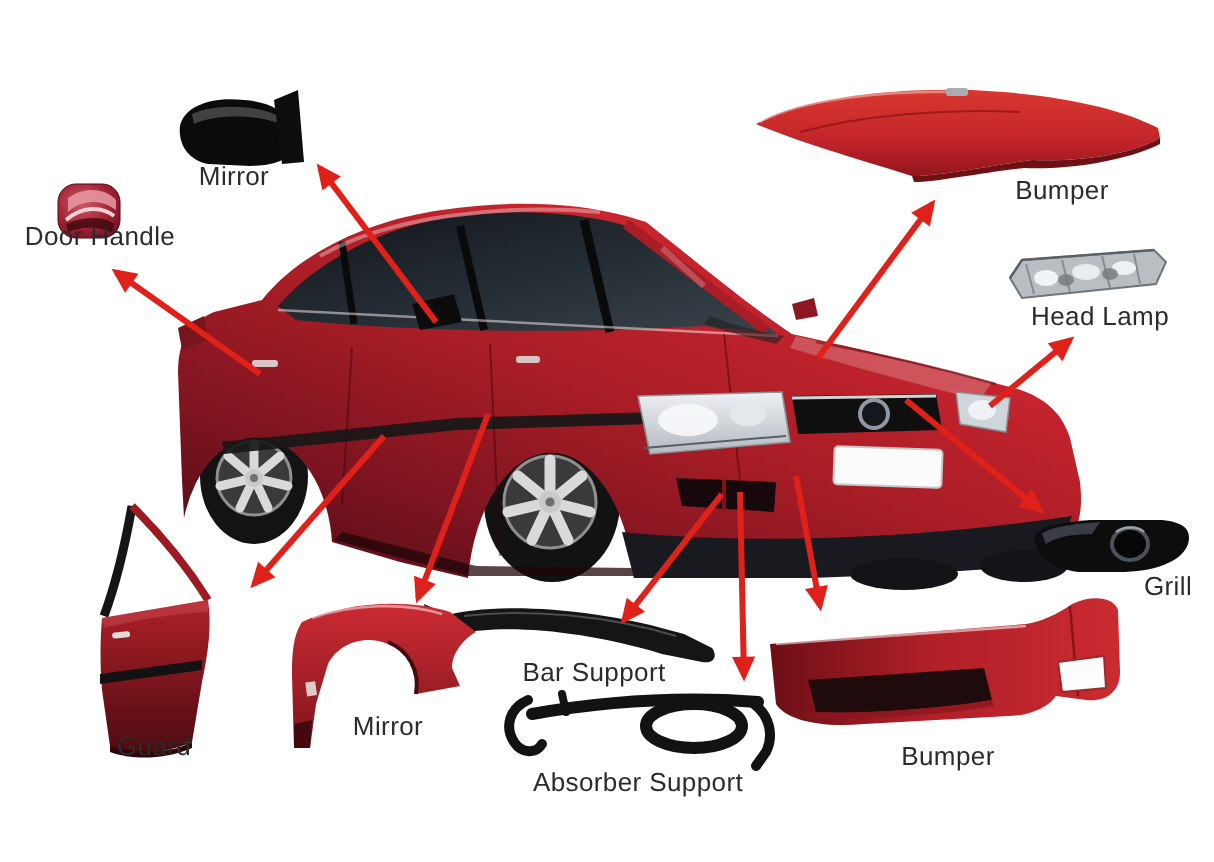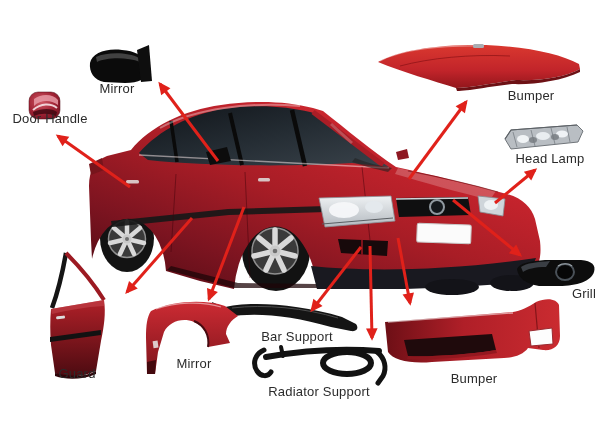--- a/index.html
+++ b/index.html
@@ -277,16 +277,16 @@
     </g>
   </svg>
 
   <span class="lbl pos-mirror">Mirror</span>
   <span class="lbl pos-door-handle">Door Handle</span>
   <span class="lbl pos-bonnet">Bumper</span>
   <span class="lbl pos-head-lamp">Head Lamp</span>
   <span class="lbl pos-grill">Grill</span>
   <span class="lbl pos-bumper">Bumper</span>
   <span class="lbl pos-bar-absorber">Bar Support</span>
-  <span class="lbl pos-radiator-support">Radiator Support</span>
+  <span class="lbl pos-radiator-support">Absorber Support</span>
   <span class="lbl pos-guard">Mirror</span>
   <span class="lbl pos-door">Guard</span>
 </div>
 
 </body></html>

